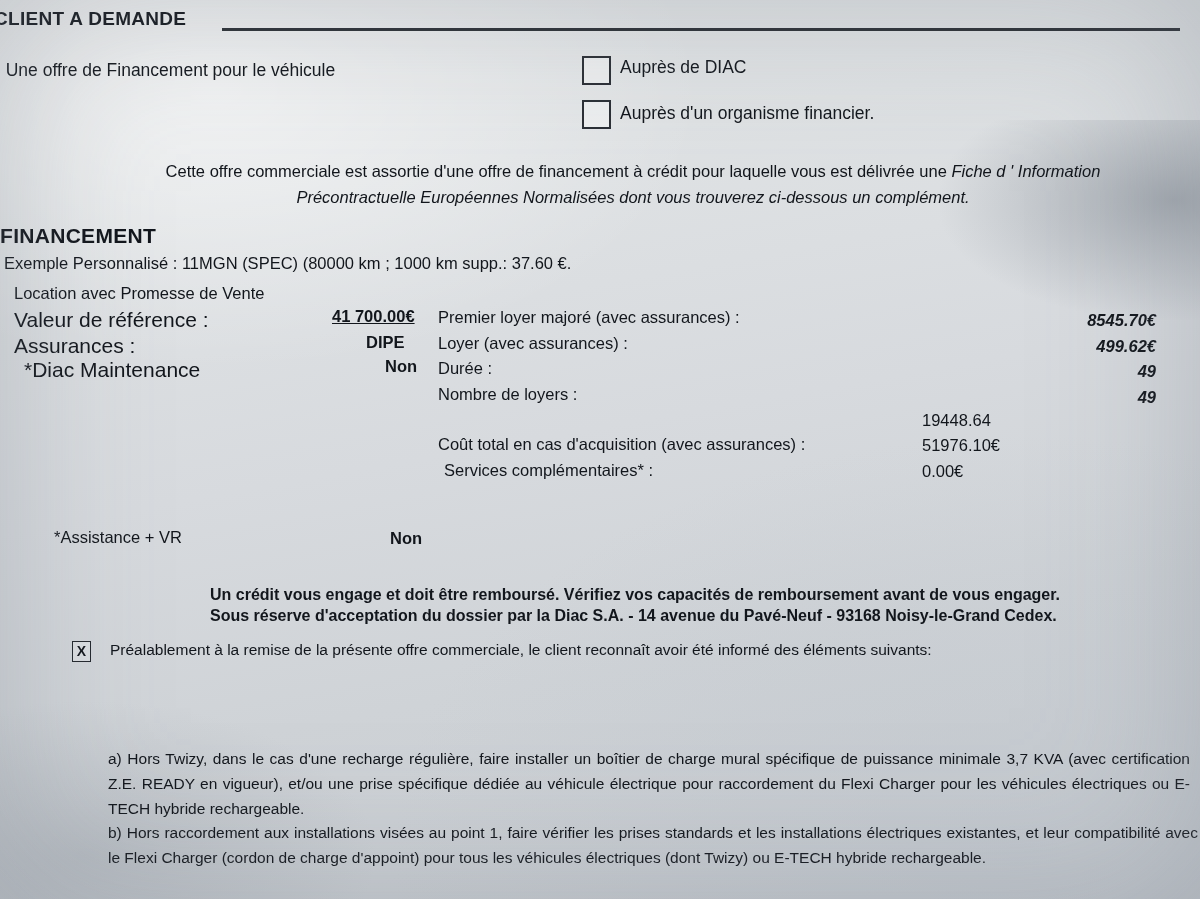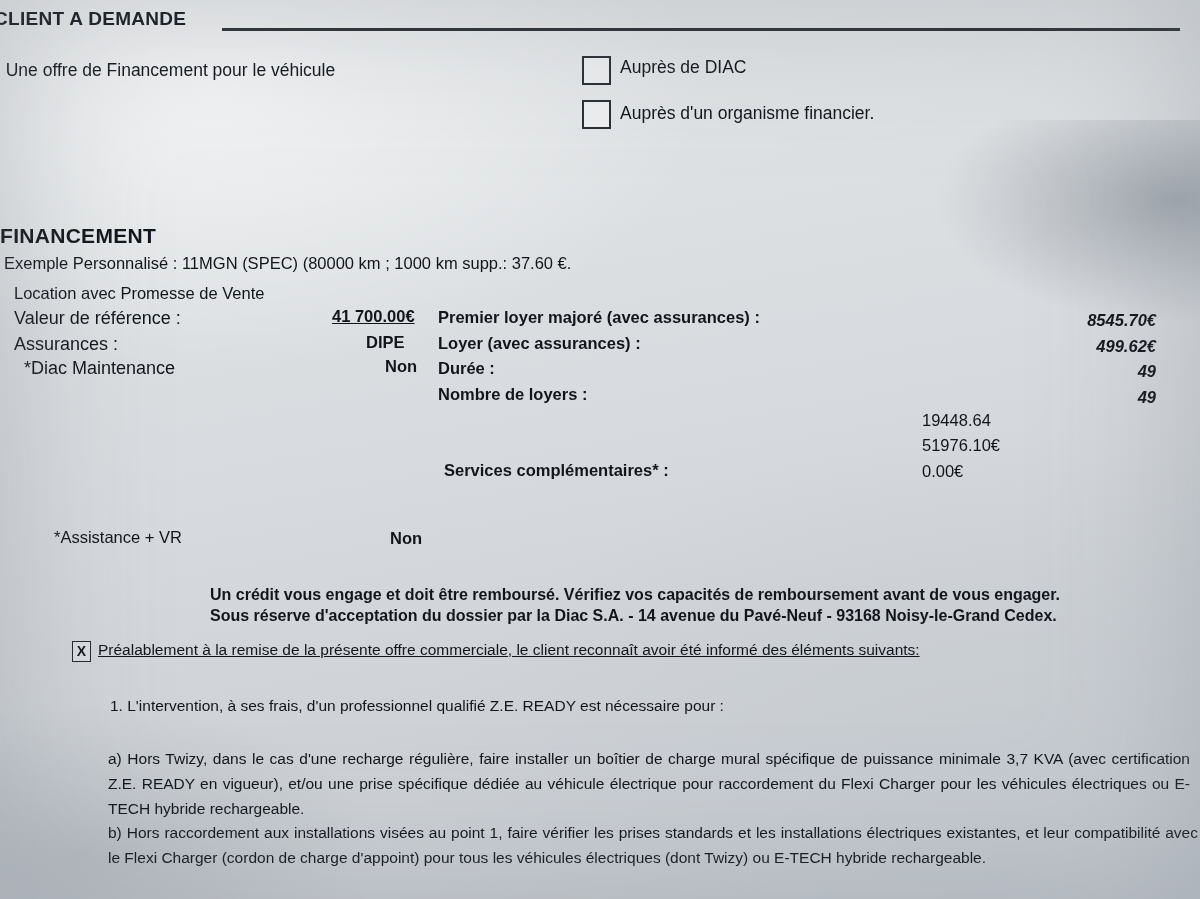--- a/index.html
+++ b/index.html
@@ -109,23 +109,23 @@
     left: 4px;
     top: 254px;
     font-size: 16.5px;
   }
   #location-promesse {
     left: 14px;
     top: 284px;
     font-size: 16.5px;
   }
 
-  .lbl-left { font-size: 18px; }
+  .lbl-left { font-size: 21px; }
   .val-bold { font-size: 16.5px; font-weight: bold; }
-  .lbl-mid { font-size: 16.5px; font-weight: bold; }
+  .lbl-mid { font-size: 16.5px; }
   .val-right-bold { font-size: 16.5px; font-weight: bold; font-style: italic; }
   .val-plain { font-size: 16.5px; }
 
   #l-valeur { left: 14px; top: 308px; }
   #v-valeur { left: 332px; top: 307px; text-decoration: underline; }
   #l-assurances { left: 14px; top: 334px; }
   #v-assurances { left: 366px; top: 333px; }
   #l-diacmaint { left: 24px; top: 358px; }
   #v-diacmaint { left: 385px; top: 357px; }
 
@@ -165,24 +165,23 @@
     width: 17px;
     height: 19px;
     border: 1.5px solid #23272d;
     font-size: 14px;
     line-height: 18px;
     text-align: center;
     font-weight: bold;
     background: rgba(255,255,255,0.2);
   }
   #prealablement {
-    left: 98px;
+    left: 110px;
     top: 641px;
     font-size: 15.5px;
-    text-decoration: underline;
   }
   #point1 {
     left: 110px;
     top: 697px;
     font-size: 15.5px;
   }
   #para-a {
     left: 108px;
     top: 746px;
     width: 1082px;
@@ -212,40 +211,44 @@
   <div class="abs" id="top-rule"></div>
 
   <div class="abs" id="offre-financement-line">. Une offre de Financement pour le véhicule</div>
 
   <div class="abs checkbox" id="cb-diac"></div>
   <div class="abs" id="lbl-diac">Auprès de DIAC</div>
 
   <div class="abs checkbox" id="cb-organisme"></div>
   <div class="abs" id="lbl-organisme">Auprès d'un organisme financier.</div>
 
+  <div class="abs" id="para-offre">
+    <span class="plain">Cette offre commerciale est assortie d'une offre de financement à crédit pour laquelle vous est délivrée une </span><span>Fiche d ' Information Précontractuelle Européennes Normalisées dont vous trouverez ci-dessous un complément.</span>
+  </div>
 
   <div class="abs section-title" id="financement-title">FINANCEMENT</div>
 
   <div class="abs" id="exemple-perso">Exemple Personnalisé : 11MGN (SPEC) (80000 km ; 1000 km supp.: 37.60 €.</div>
 
   <div class="abs" id="location-promesse">Location avec Promesse de Vente</div>
 
   <div class="abs lbl-left" id="l-valeur">Valeur de référence :</div>
   <div class="abs val-bold" id="v-valeur">41 700.00€</div>
 
   <div class="abs lbl-left" id="l-assurances">Assurances :</div>
   <div class="abs val-bold" id="v-assurances">DIPE</div>
 
   <div class="abs lbl-left" id="l-diacmaint">*Diac Maintenance</div>
   <div class="abs val-bold" id="v-diacmaint">Non</div>
 
   <div class="abs lbl-mid" id="m-premier">Premier loyer majoré (avec assurances) :</div>
   <div class="abs lbl-mid" id="m-loyer">Loyer (avec assurances) :</div>
   <div class="abs lbl-mid" id="m-duree">Durée :</div>
   <div class="abs lbl-mid" id="m-nombre">Nombre de loyers :</div>
+  <div class="abs lbl-mid" id="m-cout">Coût total en cas d'acquisition (avec assurances) :</div>
   <div class="abs lbl-mid" id="m-services">Services complémentaires* :</div>
 
   <div class="abs val-right-bold" id="r-premier">8545.70€</div>
   <div class="abs val-right-bold" id="r-loyer">499.62€</div>
   <div class="abs val-right-bold" id="r-duree">49</div>
   <div class="abs val-right-bold" id="r-nombre">49</div>
   <div class="abs val-plain" id="r-option">19448.64</div>
   <div class="abs val-plain" id="r-cout">51976.10€</div>
   <div class="abs val-plain" id="r-services">0.00€</div>
 
@@ -253,21 +256,20 @@
   <div class="abs val-bold" id="v-assistance">Non</div>
 
   <div class="abs" id="warning">
     <div>Un crédit vous engage et doit être remboursé. Vérifiez vos capacités de remboursement avant de vous engager.</div>
     <div>Sous réserve d'acceptation du dossier par la Diac S.A. - 14 avenue du Pavé-Neuf - 93168 Noisy-le-Grand Cedex.</div>
   </div>
 
   <div class="abs" id="x-box">X</div>
   <div class="abs" id="prealablement">Préalablement à la remise de la présente offre commerciale, le client reconnaît avoir été informé des éléments suivants:</div>
 
-  <div class="abs" id="point1">1. L'intervention, à ses frais, d'un professionnel qualifié Z.E.  READY est nécessaire pour :</div>
 
   <div class="abs" id="para-a">a) Hors Twizy, dans le cas d'une recharge régulière, faire installer un boîtier de charge mural spécifique de puissance minimale 3,7 KVA (avec certification Z.E.  READY en vigueur), et/ou une prise spécifique dédiée au véhicule électrique pour raccordement du Flexi Charger pour les véhicules électriques ou E-TECH hybride rechargeable.</div>
 
   <div class="abs" id="para-b">b) Hors raccordement aux installations visées au point 1, faire vérifier les prises standards et les installations électriques existantes, et leur compatibilité avec le Flexi Charger (cordon de charge d'appoint) pour tous les véhicules électriques (dont Twizy) ou E-TECH hybride rechargeable.</div>
 
 </div>
 
 <div class="vignette"></div>
 
 </body></html>

